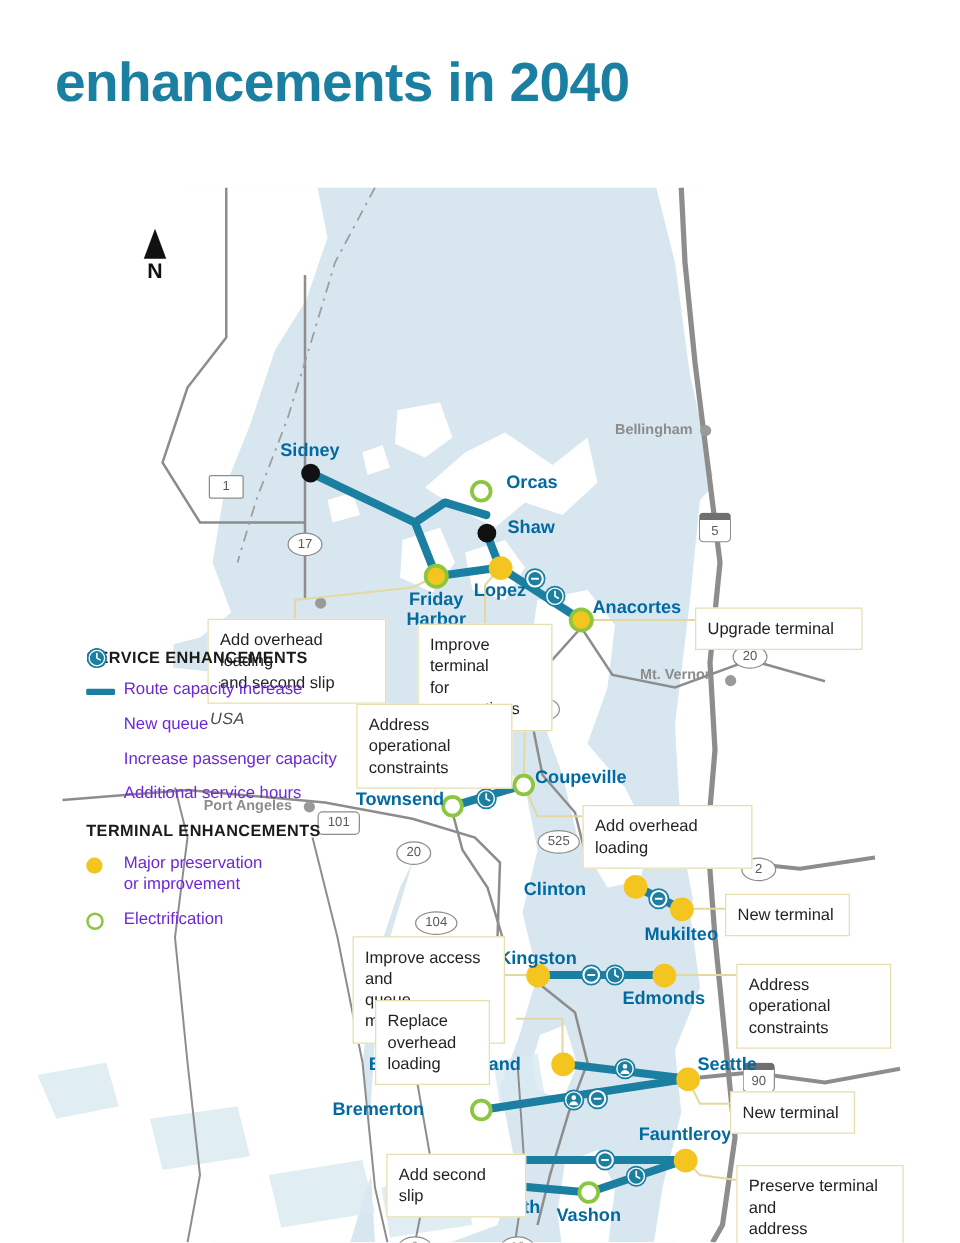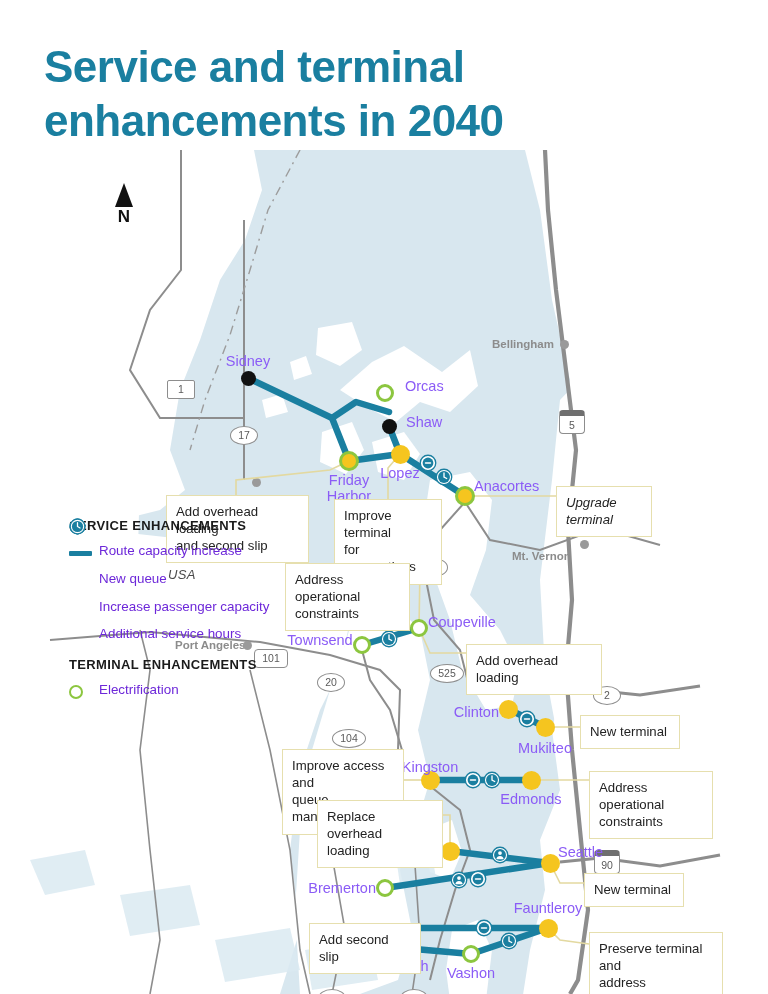--- a/index.html
+++ b/index.html
@@ -33,25 +33,25 @@
     font-size: 13.2px;
     line-height: 1.3;
     padding: 7px 9px 8px 9px;
     white-space: pre-line;
     z-index: 30;
   }
 
   
   .tlabel {
     position: absolute; z-index: 26;
-    color: #8b5cf6; font-size: 14.5px; font-weight: 400;
+    color: #0369a1; font-size: 14.5px; font-weight: 700;
     line-height: 1.12; white-space: pre-line;
   }
   .tlabel.ctr { text-align: center; }
-  .tlabel.rgt { text-align: right; }
+  .tlabel.rgt { }
 
   
   .city {
     position: absolute; z-index: 14;
     color: #8c8c8c; font-size: 11.5px; font-weight: 700;
   }
   .country {
     position: absolute; z-index: 14;
     color: #4a4a4a; font-size: 13px; font-style: italic; letter-spacing:.4px;
   }
@@ -80,21 +80,20 @@
   .ring-green { width:14px; height:14px; border-radius:50%; border:2.6px solid #8cc63f; background:#fff; margin-top:2px; }
 
   .svcico { width:17px; height:17px; }
 </style>
 </head>
 <body>
 
 <div id="page">
 
   <h1 id="title">
-    <span>Service and terminal</span>
     <span class="l2">enhancements in 2040</span>
   </h1>
 
   <div id="map">
 
     <svg width="768" height="844" viewBox="0 0 768 844">
       <defs>
         <clipPath id="stage">
             <rect x="0" y="0" width="768" height="844"></rect>
           </clipPath>
@@ -208,23 +207,23 @@
     <div id="compass">
       <div class="tri"></div>
       <div class="n">N</div>
     </div>
 
     <div id="layer-cities">
         <div class="city" style="left: 492px; top: 188px;">Bellingham</div>
         <div style="position: absolute; width: 9px; height: 9px; border-radius: 50%; background: rgb(154, 154, 154); z-index: 14; left: 560px; top: 190px;"></div>
         <div class="city" style="left: 196px; top: 326px; margin-top: 28px;">Victoria</div>
         <div style="position: absolute; width: 9px; height: 9px; border-radius: 50%; background: rgb(154, 154, 154); z-index: 14; left: 251.6px; top: 328px;"></div>
-        <div class="city" style="left: 512px; top: 400px;">Mt. Vernon</div>
+        <div class="city" style="left: 512px; top: 384px;">Mt. Vernon</div>
         <div style="position: absolute; width: 9px; height: 9px; border-radius: 50%; background: rgb(154, 154, 154); z-index: 14; left: 580px; top: 390px;"></div>
-        <div class="city" style="left: 175px; top: 489px;">Port Angeles</div>
+        <div class="city" style="left: 163px; top: 489px;">Port Angeles</div>
         <div style="position: absolute; width: 9px; height: 9px; border-radius: 50%; background: rgb(154, 154, 154); z-index: 14; left: 243.4px; top: 491px;"></div>
         <div class="city" style="left: 524px; top: 529px;">Everett</div>
         <div style="position: absolute; width: 9px; height: 9px; border-radius: 50%; background: rgb(154, 154, 154); z-index: 14; left: 573.4px; top: 531px;"></div>
       </div>
     <div id="layer-country">
         <div class="country" style="left: 166px; top: 397px;">CANADA</div>
         <div class="country" style="left: 168px; top: 417px;">USA</div>
       </div>
     <div id="layer-shields">
         <div style="position: absolute; z-index: 16; left: 167px; top: 229.5px; width: 28px; height: 19px; background: rgb(255, 255, 255); border: 1.4px solid rgb(141, 141, 141); border-radius: 2px; display: flex; align-items: center; justify-content: center; font-size: 10.5px; color: rgb(90, 90, 90); font-family: &quot;Liberation Sans&quot;, sans-serif;">
@@ -366,30 +365,30 @@
         <div class="tlabel rgt" style="left: 266px; top: 730px; width: 110px;">Bremerton</div>
         <div class="tlabel ctr" style="left: 493px; top: 750px; width: 110px;">Fauntleroy</div>
         <div class="tlabel ctr" style="left: 337px; top: 808px; width: 110px;">Southworth</div>
         <div class="tlabel ctr" style="left: 431px; top: 815px; width: 80px;">Vashon</div>
       </div>
     <div id="layer-callouts">
         <div class="callout" style="left: 166px; top: 345px; width: 143px;">Add overhead loading
 and second slip</div>
         <div class="callout" style="left: 334px; top: 349px; width: 108px;">Improve terminal
 for reservations</div>
-        <div class="callout" style="left: 556px; top: 336px; width: 96px; font-style: italic;">Upgrade terminal</div>
+        <div class="callout" style="left: 556px; top: 336px; width: 134px;">Upgrade terminal</div>
         <div class="callout" style="left: 285px; top: 413px; width: 125px;">Address operational
 constraints</div>
         <div class="callout" style="left: 466px; top: 494px; width: 136px;">Add overhead loading</div>
         <div class="callout" style="left: 580px; top: 565px; width: 100px;">New terminal</div>
         <div class="callout" style="left: 282px; top: 599px; width: 122px;">Improve access and
 queue management</div>
         <div class="callout" style="left: 589px; top: 621px; width: 124px;">Address operational
 constraints</div>
-        <div class="callout" style="left: 317px; top: 650px; width: 126px;">Replace overhead
+        <div class="callout" style="left: 300px; top: 650px; width: 92px;">Replace overhead
 loading</div>
         <div class="callout" style="left: 584px; top: 723px; width: 100px;">New terminal</div>
         <div class="callout" style="left: 309px; top: 773px; width: 112px;">Add second slip</div>
         <div class="callout" style="left: 589px; top: 782px; width: 134px;">Preserve terminal and
 address constraints</div>
       </div>
 
     <div id="legend">
       <div class="leg-head">SERVICE ENHANCEMENTS</div>
 
@@ -429,20 +428,27 @@
               <circle cx="10" cy="10" r="8.6" fill="#fff" stroke="#1a7fa0" stroke-width="1.5"></circle>
               <circle cx="10" cy="10" r="6.6" fill="#1a7fa0"></circle>
               <path d="M10 5.6 V10 L13 11.7" stroke="#fff" stroke-width="1.5" fill="none" stroke-linecap="round"></path>
             </svg>
         </span>
         <span class="leg-txt">Additional service hours</span>
       </div>
 
       <div class="leg-head second">TERMINAL ENHANCEMENTS</div>
 
+      <div class="leg-row">
+        <span class="leg-ico">
+            <span class="dot-yellow"></span>
+          </span>
+        <span class="leg-txt">Major preservation
+or improvement</span>
+      </div>
 
       <div class="leg-row">
         <span class="leg-ico">
             <span class="ring-green"></span>
           </span>
         <span class="leg-txt">Electrification</span>
       </div>
     </div>
 
   </div>

